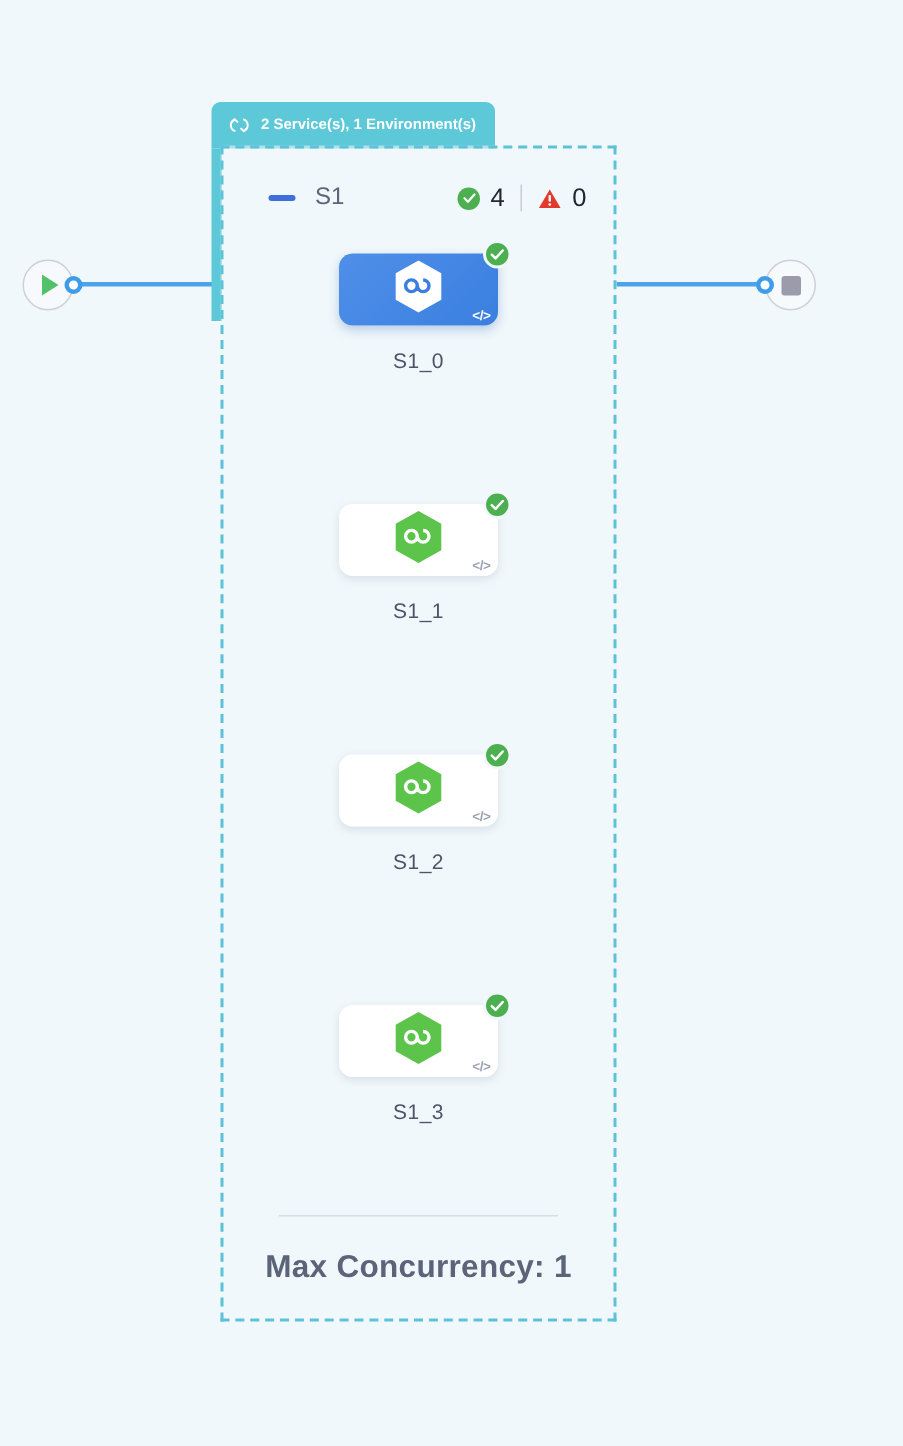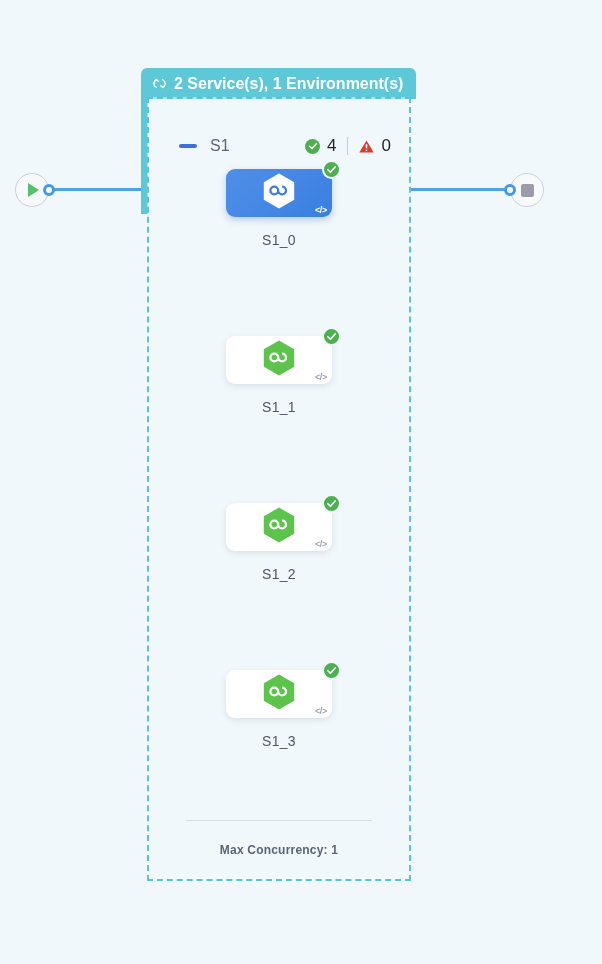--- a/index.html
+++ b/index.html
@@ -89,41 +89,41 @@
     left: 141px;
     top: 68px;
     height: 31px;
     background: #5cc8d8;
     border-radius: 6px 6px 0 0;
     display: flex;
     align-items: center;
     gap: 7px;
     padding: 0 13px 0 11px;
     color: #ffffff;
-    font-size: 16px;
+    font-size: 10px;
     font-weight: 600;
     white-space: nowrap;
   }
   #group-tab .sync-icon { display: flex; align-items: center; }
 
   
   #tab-stub {
     position: absolute;
     left: 141px;
     top: 99px;
     width: 7px;
     height: 115px;
     background: #5cc8d8;
   }
 
   
   #group-header {
     position: absolute;
     left: 0;
-    top: 32px;
+    top: 18px;
     width: 100%;
     height: 30px;
     display: flex;
     align-items: center;
     padding: 0 18px 0 30px;
     box-sizing: border-box;
   }
   #collapse-dash {
     width: 18px;
     height: 4px;
@@ -235,21 +235,21 @@
     flex-direction: column;
     align-items: center;
   }
   #footer-rule {
     width: 186px;
     height: 1px;
     background: #d8dee6;
     margin-bottom: 22px;
   }
   #max-concurrency {
-    font-size: 12px;
+    font-size: 21px;
     font-weight: 700;
     color: #5b6478;
     letter-spacing: 0.2px;
   }
 </style>
 </head>
 <body>
 
 <div id="canvas">
 

